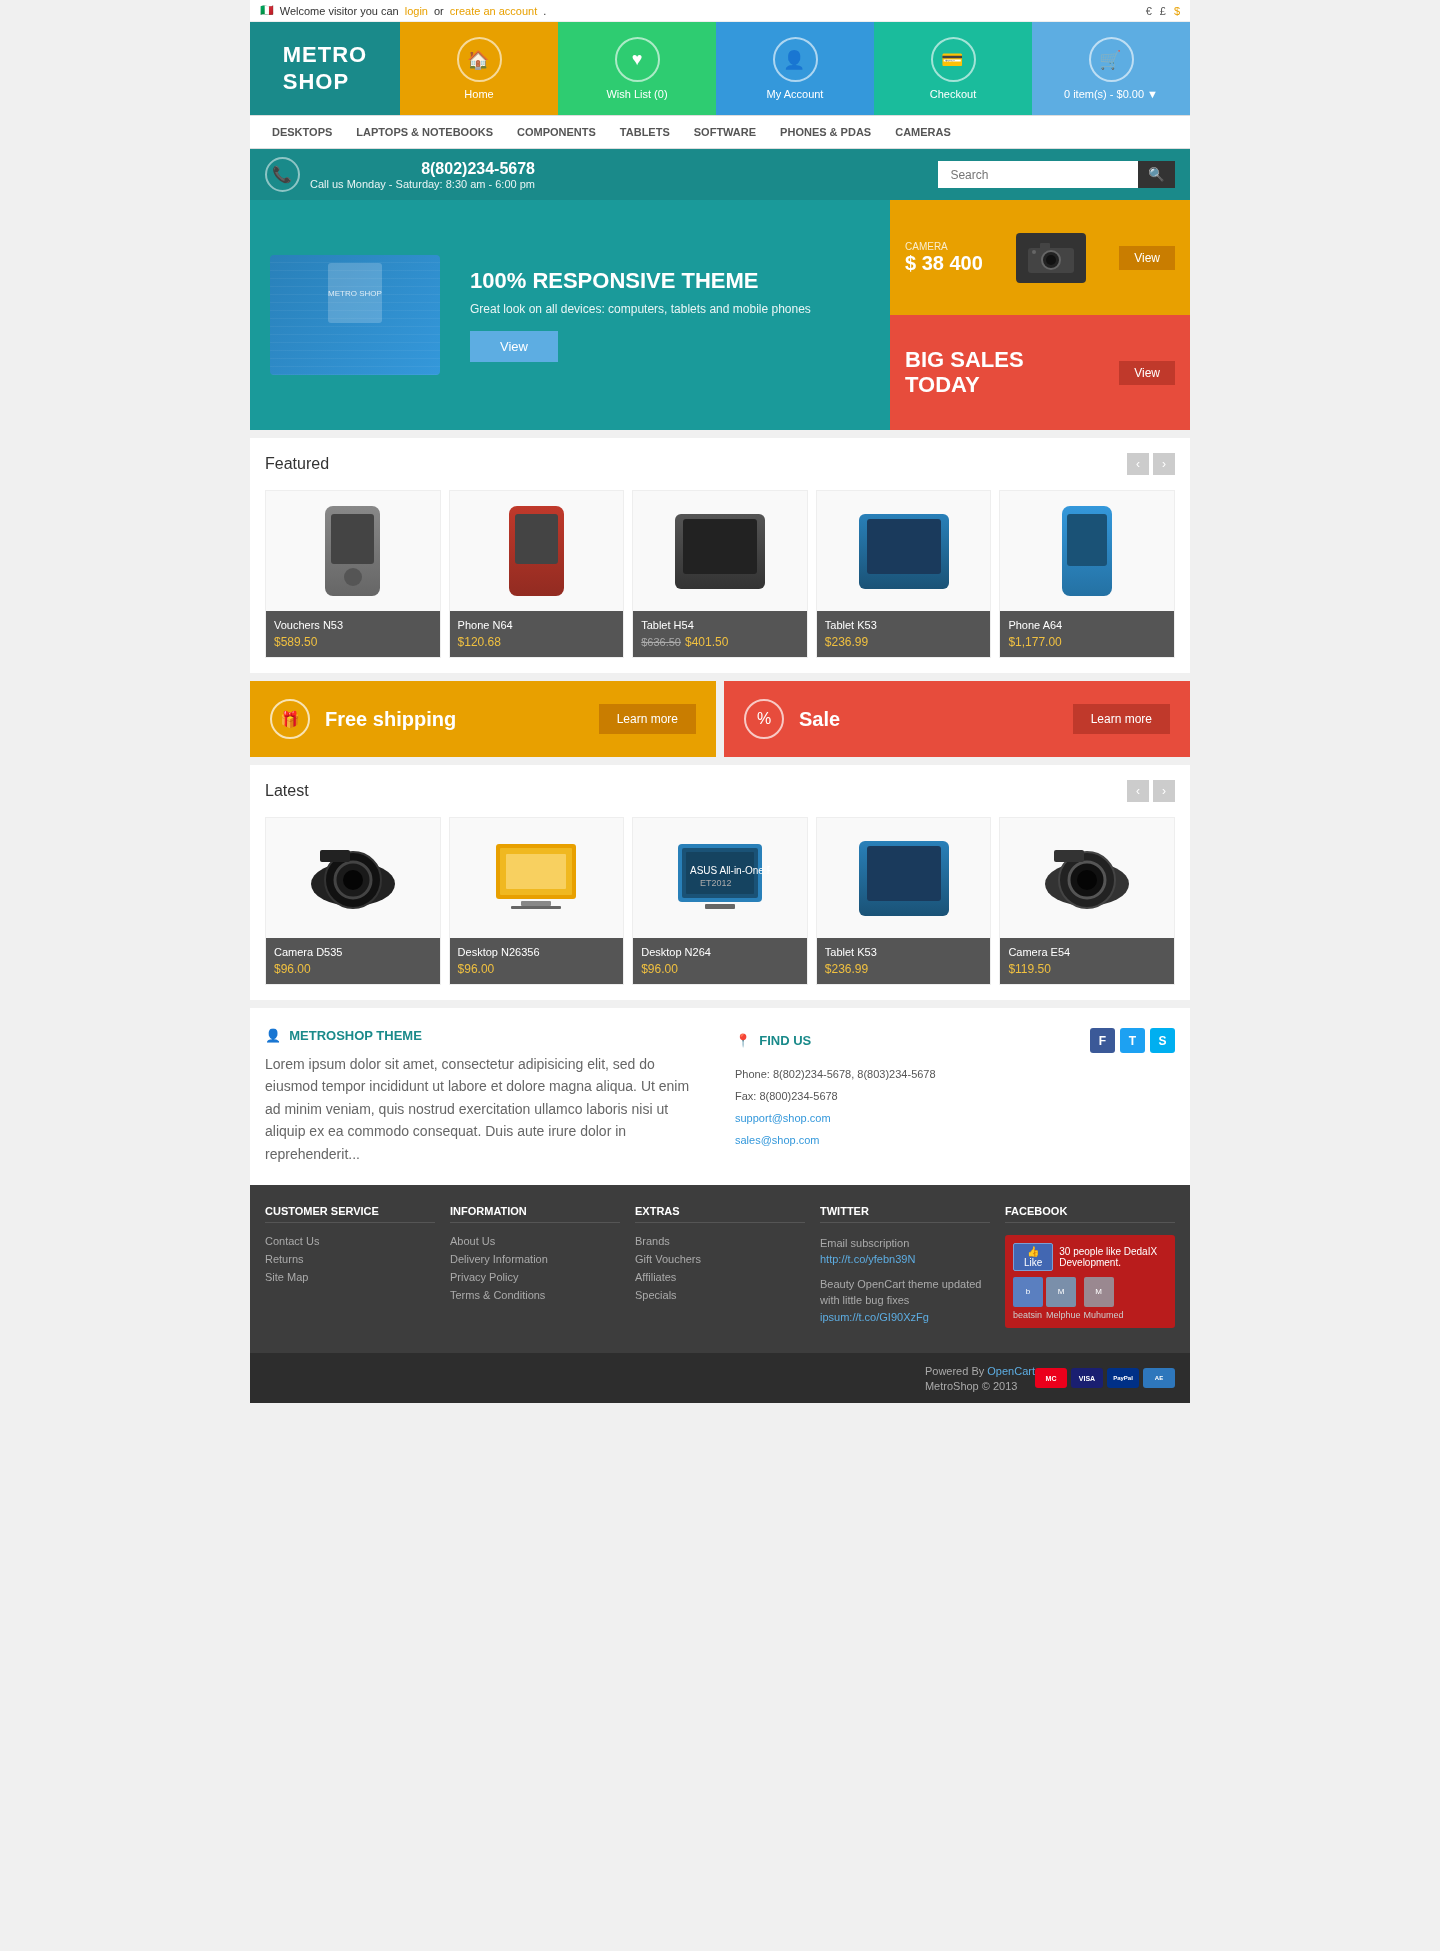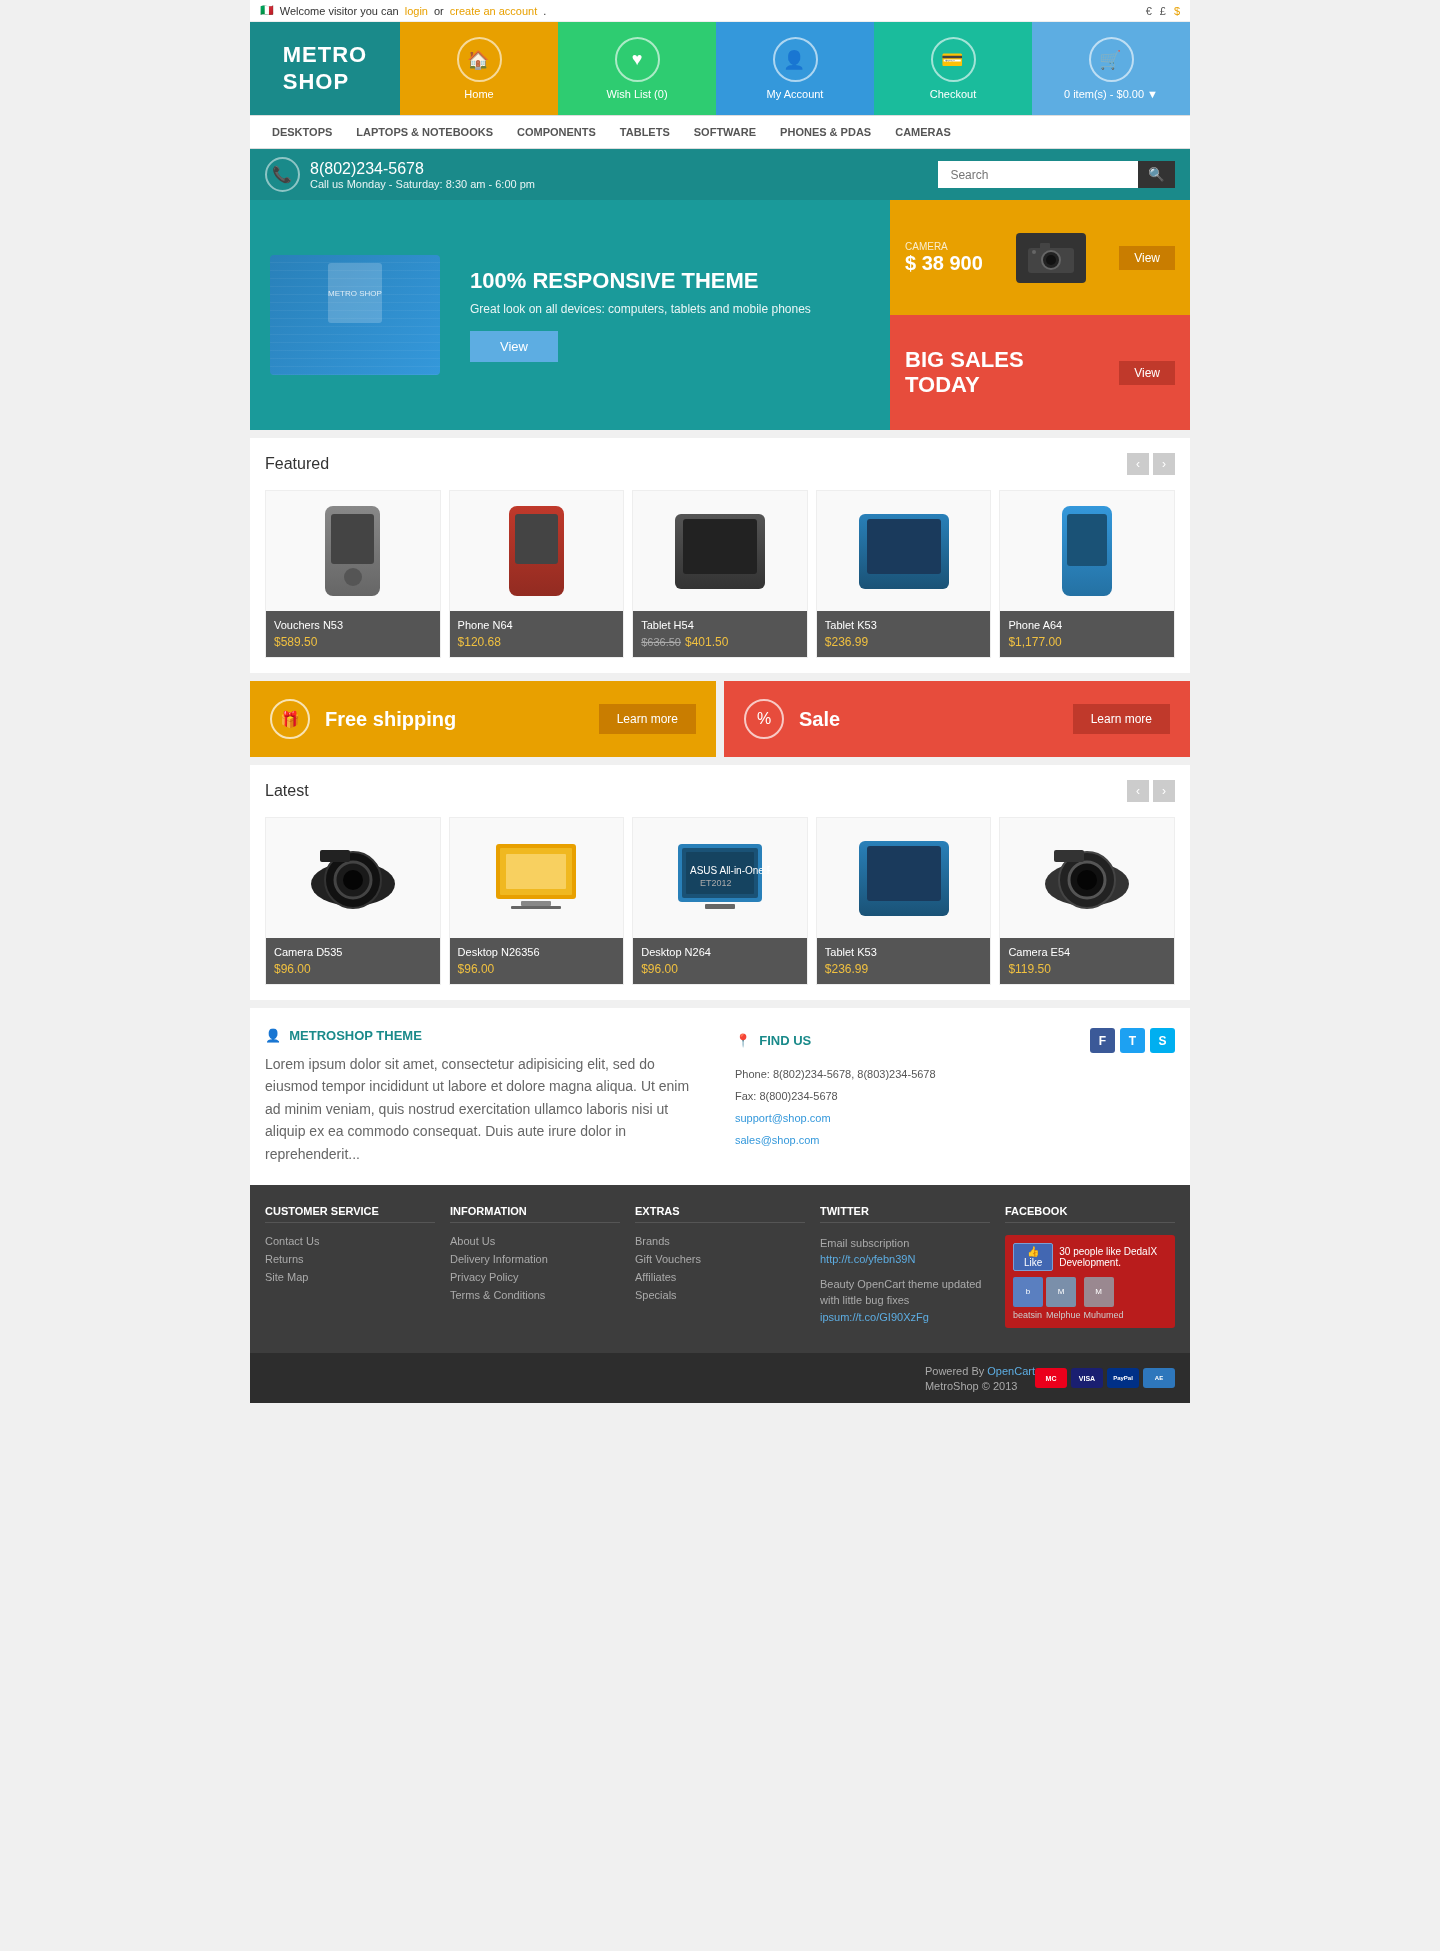--- a/index.html
+++ b/index.html
@@ -25,21 +25,21 @@
     .nav-checkout { background: #1abc9c; }
     .nav-cart { background: #5dade2; }
     
     
     .main-nav { background: #fff; border-top: 1px solid #ddd; border-bottom: 1px solid #ddd; display: flex; padding: 0 10px; }
     .main-nav a { padding: 10px 12px; text-decoration: none; color: #555; font-size: 11px; font-weight: bold; text-transform: uppercase; display: block; }
     
     
     .contact-bar { background: #1a8a8a; display: flex; align-items: center; justify-content: space-between; padding: 8px 15px; }
     .contact-info { display: flex; align-items: center; gap: 10px; color: #fff; }
-    .contact-info .phone { font-size: 16px; font-weight: normal; }
+    .contact-info .phone { font-size: 16px; font-weight: bold; text-align: right; }
     .contact-info .hours { font-size: 11px; opacity: 0.9; }
     .search-box { display: flex; }
     .search-box input { padding: 6px 12px; border: none; width: 200px; font-size: 12px; }
     .search-box button { background: #333; color: #fff; border: none; padding: 6px 10px; cursor: pointer; }
     
     
     .hero { display: flex; height: 230px; }
     .hero-main { background: #1a9a9a; flex: 2; display: flex; align-items: center; padding: 20px; gap: 20px; overflow: hidden; }
     .hero-devices { width: 180px; flex-shrink: 0; }
     .hero-device-img { width: 170px; height: 120px; background: linear-gradient(135deg, #2980b9, #3498db); border-radius: 4px; display: flex; align-items: center; justify-content: center; color: #fff; font-size: 10px; position: relative; overflow: hidden; }
@@ -225,21 +225,21 @@
     <div class="hero-text">
       <h1>100% RESPONSIVE THEME</h1>
       <p>Great look on all devices: computers, tablets and mobile phones</p>
       <button class="hero-btn">View</button>
     </div>
   </div>
   <div class="hero-right">
     <div class="hero-camera">
       <div class="hero-camera-info">
         <div class="label">CAMERA</div>
-        <div class="price">$ 38 900</div>
+        <div class="price">$ 38 400</div>
       </div>
       <div class="camera-icon">
         <svg width="50" height="35" viewBox="0 0 50 35">
           <rect x="2" y="8" width="46" height="25" rx="3" fill="#444"></rect>
           <circle cx="25" cy="20" r="9" fill="#222" stroke="#666" stroke-width="2"></circle>
           <circle cx="25" cy="20" r="5" fill="#111"></circle>
           <rect x="14" y="3" width="10" height="6" rx="1" fill="#444"></rect>
           <circle cx="8" cy="12" r="2" fill="#666"></circle>
         </svg>
       </div>

